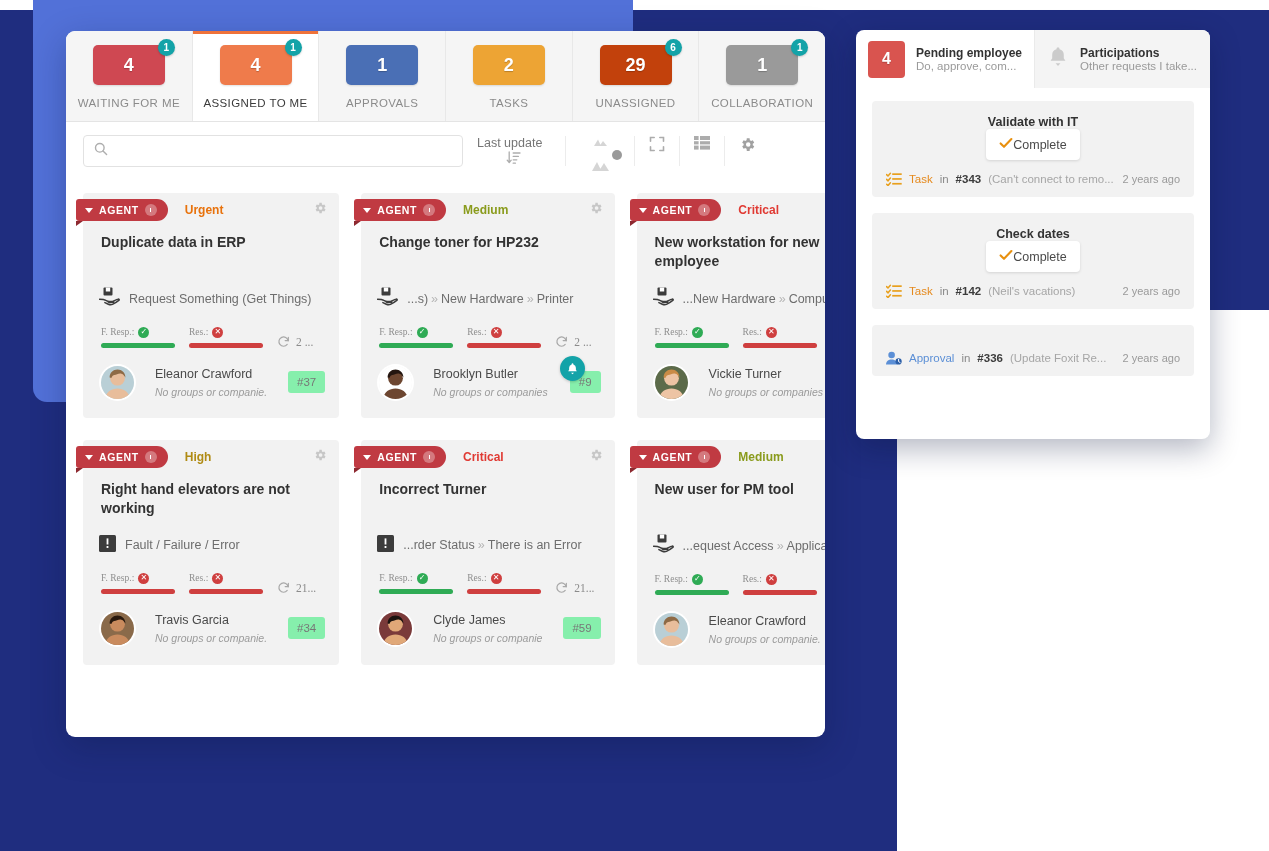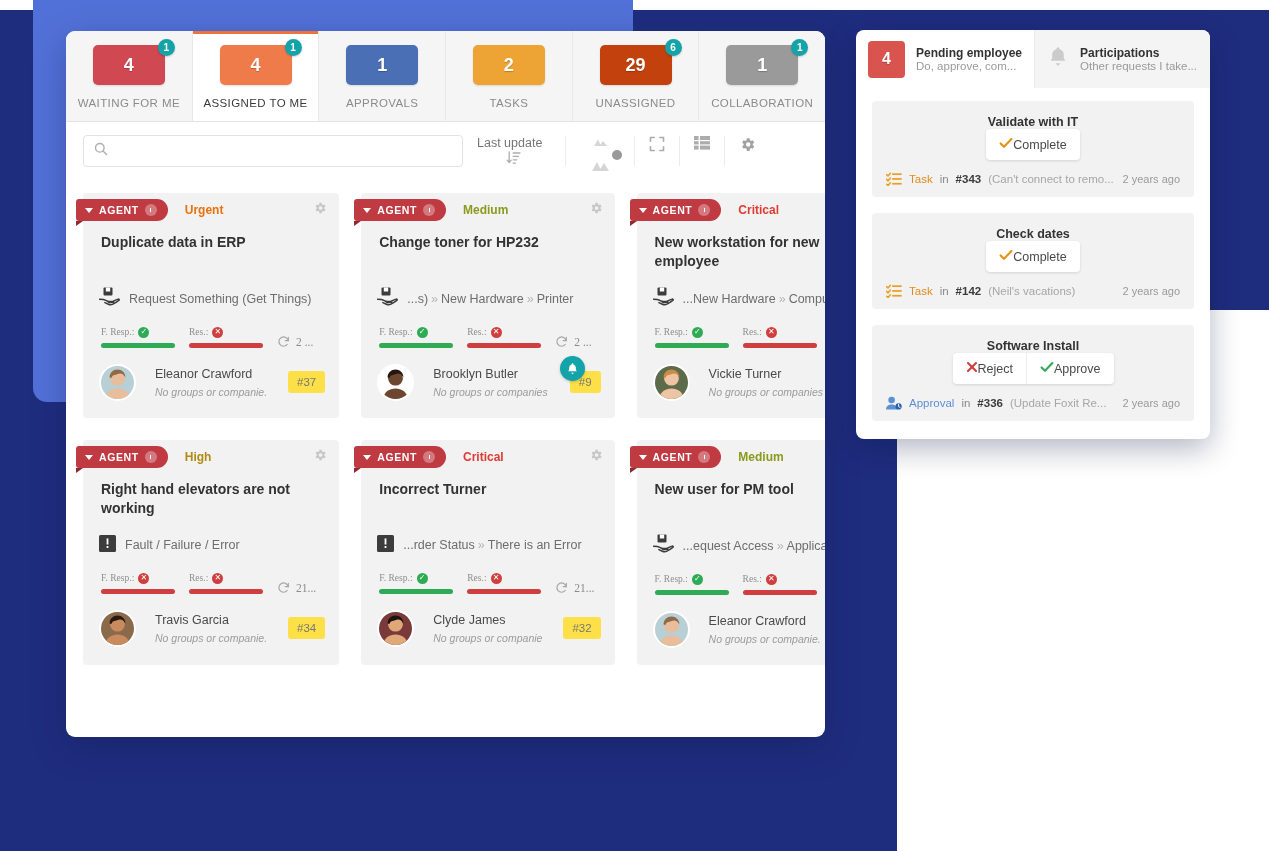--- a/index.html
+++ b/index.html
@@ -116,21 +116,21 @@
   .sla-bad { background: #cf3f3f; }
   .ico-ok { width: 11px; height: 11px; border-radius: 50%; background: #2fab55; color:#fff; font-size: 8px; display:flex; align-items:center; justify-content:center; line-height:1; }
   .ico-bad { width: 11px; height: 11px; border-radius: 50%; background: #cf3f3f; color:#fff; font-size: 8px; display:flex; align-items:center; justify-content:center; line-height:1; }
   .reopen { display: flex; align-items: center; gap: 6px; margin-top: 9px; font-size: 11.5px; color: #8b8b8b; }
   .card-foot { display: flex; align-items: center; gap: 21px; padding: 16px 14px 16px 18px; position: relative; }
   .avatar { width: 33px; height: 33px; border-radius: 50%; overflow: hidden; flex: 0 0 33px; box-shadow: 0 0 0 2px #fff; }
   .avatar svg { display: block; }
   .who { flex: 1; min-width: 0; }
   .who-name { font-size: 12.5px; color: #4a4a4a; white-space: nowrap; overflow: hidden; }
   .who-sub { font-size: 10.5px; color: #9b9b9b; font-style: italic; white-space: nowrap; overflow: hidden; }
-  .ticket { background: #fde047; color: #777; font-size: 11.5px; border-radius: 3px; padding: 5px 9px; }
+  .ticket { background: #86efac; color: #777; font-size: 11.5px; border-radius: 3px; padding: 5px 9px; }
   .bell-badge {
     position: absolute; right: 30px; top: 8px; width: 25px; height: 25px; border-radius: 50%;
     background: #13a3a8; display: flex; align-items: center; justify-content: center;
     box-shadow: 0 1px 3px rgba(0,0,0,.2); z-index: 3;
   }
 
   
   .side-panel {
     position: absolute; left: 856px; top: 30px; width: 354px; height: 409px;
     background: #ffffff; border-radius: 8px; box-shadow: 0 10px 30px rgba(8,18,55,.3);
@@ -594,21 +594,21 @@
     <rect width="33" height="33" fill="#7a3a3a"></rect>
     <circle cx="16.5" cy="12.2" r="7.4" fill="#e0a878"></circle>
     <path d="M4 33c1.2-7 6.2-10.4 12.5-10.4S27.8 26 29 33z" fill="#e0a878"></path>
     <path d="M8.6 11.6c0-5 3.6-8 7.9-8s7.9 3 7.9 8c0 0-1.6-3.4-4-3.9-2.8-.6-5 1-7.1 1.4-2 .4-2.9 2.9-2.9 2.9z" fill="#1c1410"></path>
   </svg>
             </span>
       <span class="who">
         <span class="who-name">Clyde James</span>
         <span class="who-sub">No groups or companie</span>
       </span>
-      <span class="ticket">#32</span>
+      <span class="ticket">#59</span>
     </div>
         </div>
         <div class="card">
     <div class="card-top">
       <div class="agent-tag">
         <span class="caret"></span>
         <span>AGENT</span>
         <span class="clock-dot">
                 <i></i>
               </span>
@@ -746,38 +746,20 @@
               </svg>
             </span>
       <span class="act-type task">Task</span>
       <span class="act-in">in</span>
       <span class="act-ref">#142</span>
       <span class="act-desc">(Neil's vacations)</span>
       <span class="act-time">2 years ago</span>
     </div>
         </div>
         <div class="action-item">
-    <div class="action-row1">
-      <span class="action-title">Software Install</span>
-      <div class="btn-group">
-              <div class="btn">
-       <span><svg width="12" height="12" viewBox="0 0 12 12" stroke="#cf3f3f" stroke-width="2.1" stroke-linecap="round">
-                    <line x1="2" y1="2" x2="10" y2="10"></line>
-                    <line x1="10" y1="2" x2="2" y2="10"></line>
-                  </svg></span>
-       <span>Reject</span>
-     </div>
-              <div class="btn">
-       <span><svg width="14" height="12" viewBox="0 0 14 12" fill="none" stroke="#2fab55" stroke-width="2.1" stroke-linecap="round" stroke-linejoin="round">
-                    <path d="M1.6 6.4 L5 9.8 L12.4 2"></path>
-                  </svg></span>
-       <span>Approve</span>
-     </div>
-            </div>
-    </div>
     <div class="action-row2">
       <span style="display:flex">
               <svg width="16" height="14" viewBox="0 0 16 14" fill="#5b8fd6">
                 <circle cx="5.6" cy="4" r="3.3"></circle>
                 <path d="M0 13.6c0-3.3 2.5-5.2 5.6-5.2s5.6 1.9 5.6 5.2z"></path>
                 <circle cx="12.6" cy="10.4" r="3.1" fill="#2c5fa8"></circle>
                 <path d="M12.6 8.4v2.2l1.5.9" stroke="#fff" stroke-width="1" fill="none" stroke-linecap="round"></path>
               </svg>
             </span>
       <span class="act-type approval">Approval</span>

